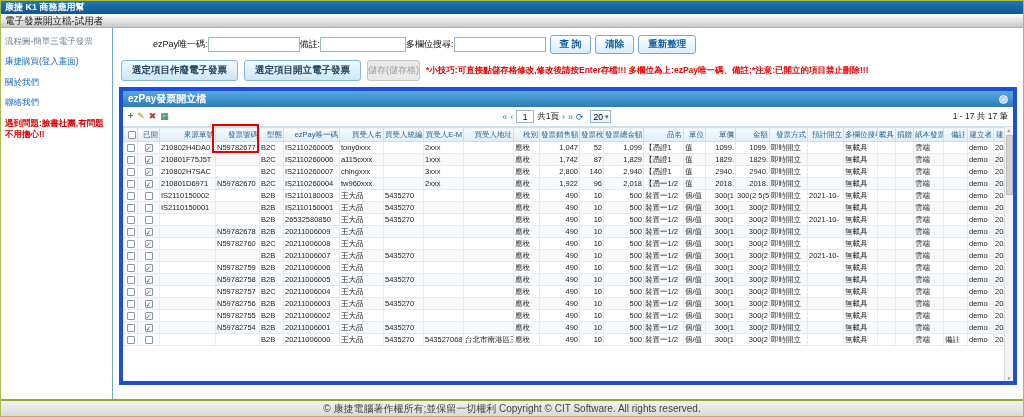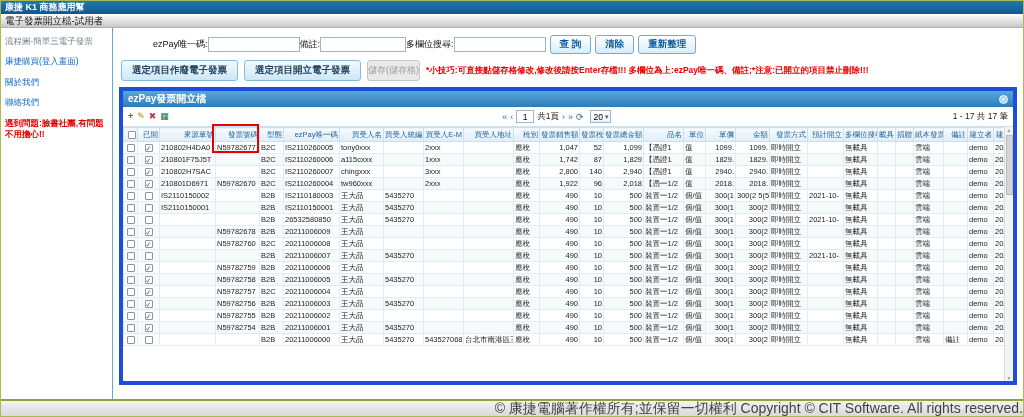--- a/index.html
+++ b/index.html
@@ -44,21 +44,21 @@
 table.grid{border-collapse:collapse;table-layout:fixed;width:904px}
 .grid th{background:linear-gradient(#f7fbfe,#e0eef8);border:1px solid #ccdfec;color:#1f5f94;font-size:7.5px;font-weight:normal;height:14px;padding:0 1px;white-space:nowrap;overflow:hidden;text-align:right}
 .grid td{border:1px solid #e2ecf3;font-size:7.5px;height:12px;padding:0 1px;white-space:nowrap;overflow:hidden;color:#222;background:#fff}
 .grid tbody tr:nth-child(even) td{background:#f6fafd}
 .grid td.num{text-align:right}
 .grid td.ck{text-align:center}
 .cb{display:inline-block;width:8px;height:8px;border:1px solid #8899a6;background:#fff;border-radius:1px;font-size:7px;line-height:7px;text-align:center;color:#4a5b4a;vertical-align:middle;cursor:pointer}
 .vscroll{position:absolute;top:0;right:0;width:9px;height:100%;background:#f3f3f3;border-left:1px solid #ddd;display:flex;flex-direction:column;align-items:center;font-size:5px;color:#999}
 .vscroll .thumb{flex:0 0 60px;width:7px;background:#d5d5d5;border:1px solid #bbb;margin-top:2px}
 .vscroll .vs-b{margin-top:auto}
-.footer{flex:0 0 17px;border-top:2px solid #8ca43a;background:linear-gradient(#f2f2f2,#d9d9d9);text-align:right;font-size:14px;color:#444;line-height:15px}
+.footer{flex:0 0 17px;border-top:2px solid #8ca43a;background:linear-gradient(#f2f2f2,#d9d9d9);text-align:center;font-size:10px;color:#444;line-height:15px}
 .red-box{position:absolute;border:2px solid #e60000;pointer-events:none;z-index:10}
 </style>
 </head>
 <body>
 
 <div class="page" id="page">
   <div class="titlebar">
     <span>康捷 K1 商務應用幫</span>
   </div>
   <div class="subtitlebar">電子發票開立檔-試用者</div>

